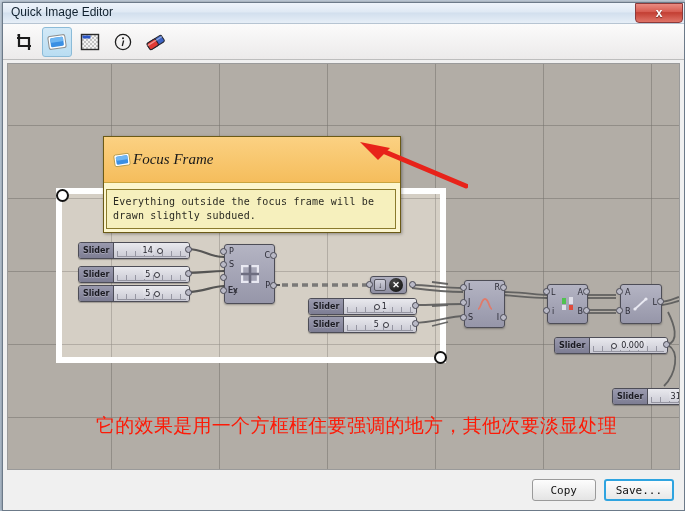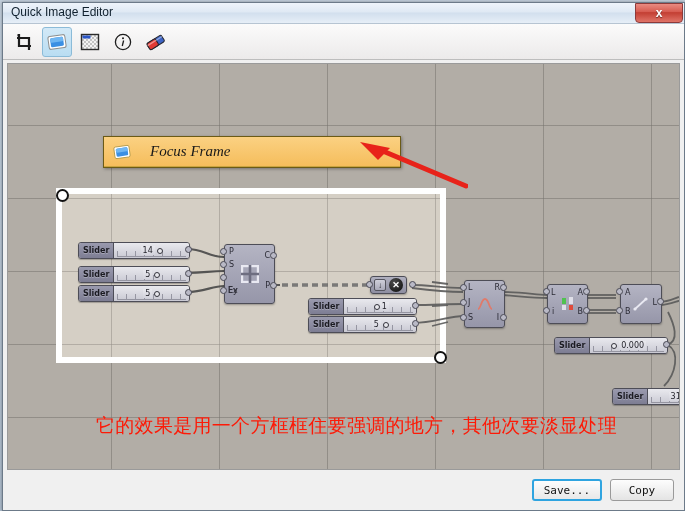--- a/index.html
+++ b/index.html
@@ -105,21 +105,21 @@
   }
 
   
   .tooltip{
     position:absolute;left:95px;top:72px;width:296px;
     border:1px solid #6b5a16;background:#fcf6cf;
     box-shadow:1px 1px 3px rgba(0,0,0,.35);
     z-index:40;font-family:"DejaVu Sans Mono", monospace;
   }
   .tt-head{
-    height:29px;display:flex;align-items:center;gap:18px;padding:0 8px;
+    height:29px;display:flex;align-items:center;gap:1px;padding:8px 8px;
     background:linear-gradient(#fbd182,#f5bd5c);
     border-bottom:1px solid #c9a43f;
     text-align:right;
   }
   .tt-title{
     font-family:"Liberation Serif", serif;
     font-style:italic;font-size:15px;color:#1a1a1a;
   }
   .tt-body{
     padding:6px 8px 7px 8px;
@@ -494,29 +494,30 @@
         <div class="tt-head">
           <svg width="20" height="18" viewBox="0 0 22 20">
             <g transform="rotate(-8 11 10)">
               <rect x="2.5" y="3.5" width="17" height="13" rx="2" fill="#ffffff" stroke="#b39a4a" stroke-width="1"></rect>
               <rect x="4.5" y="5.5" width="13" height="9" rx="1.4" fill="#3b8fe3"></rect>
               <rect x="4.5" y="5.5" width="13" height="4.5" rx="1.4" fill="#6fb6f2"></rect>
             </g>
           </svg>
           <span class="tt-title">Focus Frame</span>
         </div>
+        <div class="tt-note">Everything outside the focus frame will be drawn slightly subdued.</div>
       </div>
 
       <svg class="arrow" viewBox="0 0 130 70">
         <path d="M128 52 L40 15" stroke="#e8231a" stroke-width="5" stroke-linecap="round"></path>
         <path d="M22 8 L52 14 L40 26 Z" fill="#e8231a"></path>
       </svg>
 
       <div class="caption">它的效果是用一个方框框住要强调的地方，其他次要淡显处理</div>
     </div>
 
     <div class="footer">
+      <button class="btn">Copy</button>
       <button class="btn focused">Save...</button>
-      <button class="btn">Copy</button>
     </div>
 
   </div>
 </div>
 
 </body></html>

